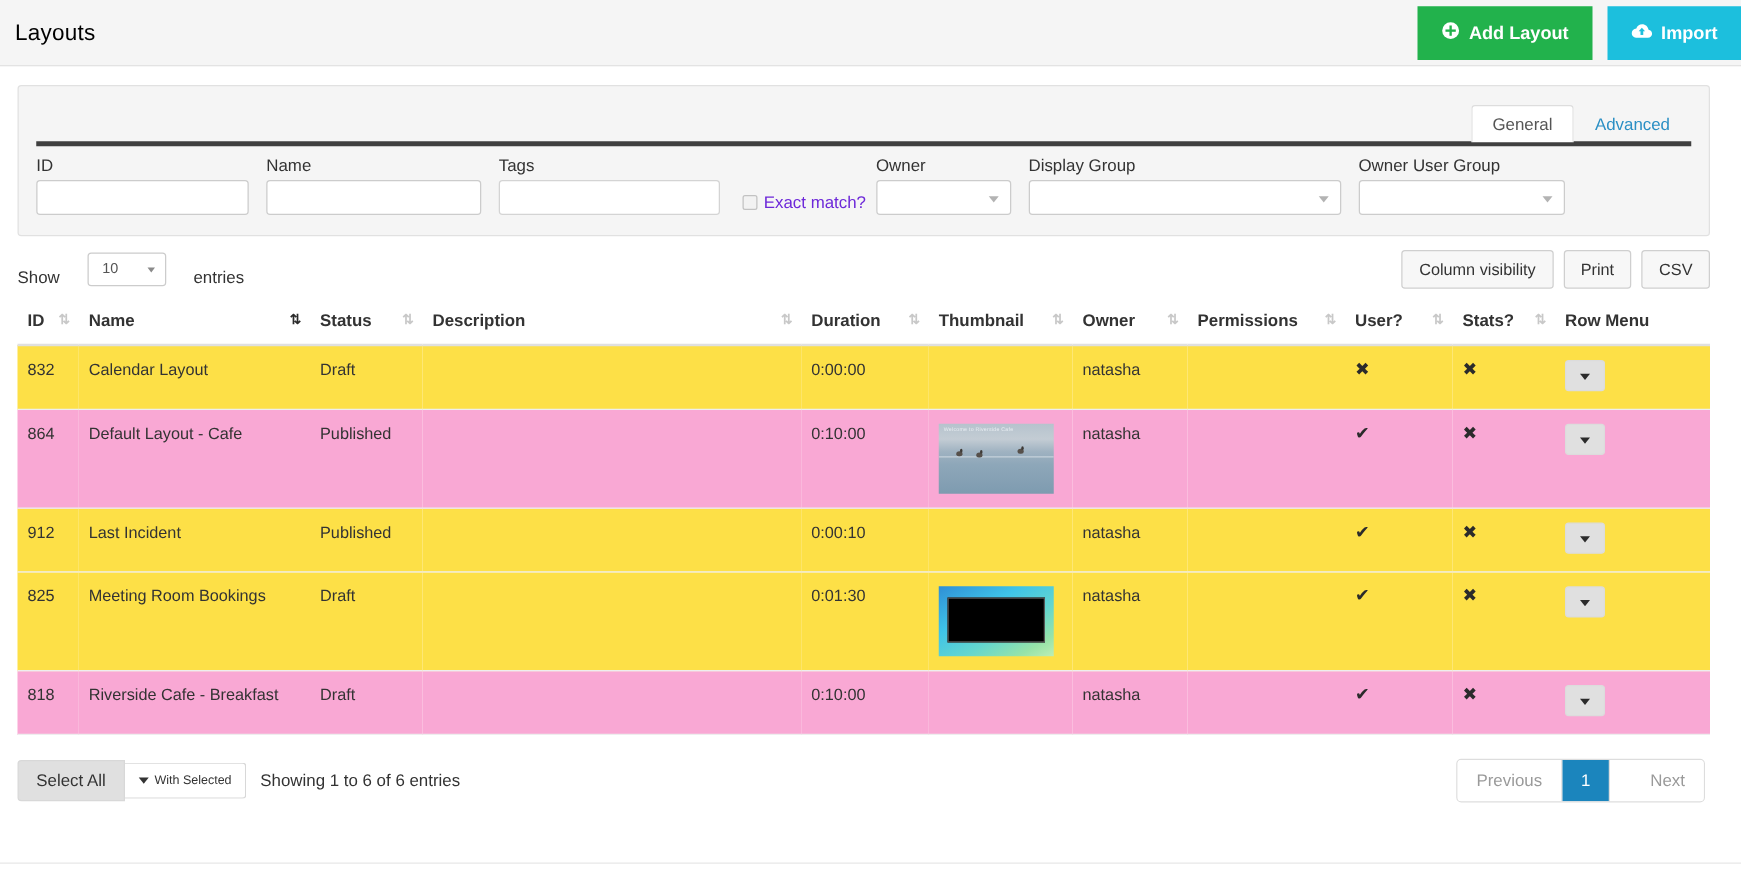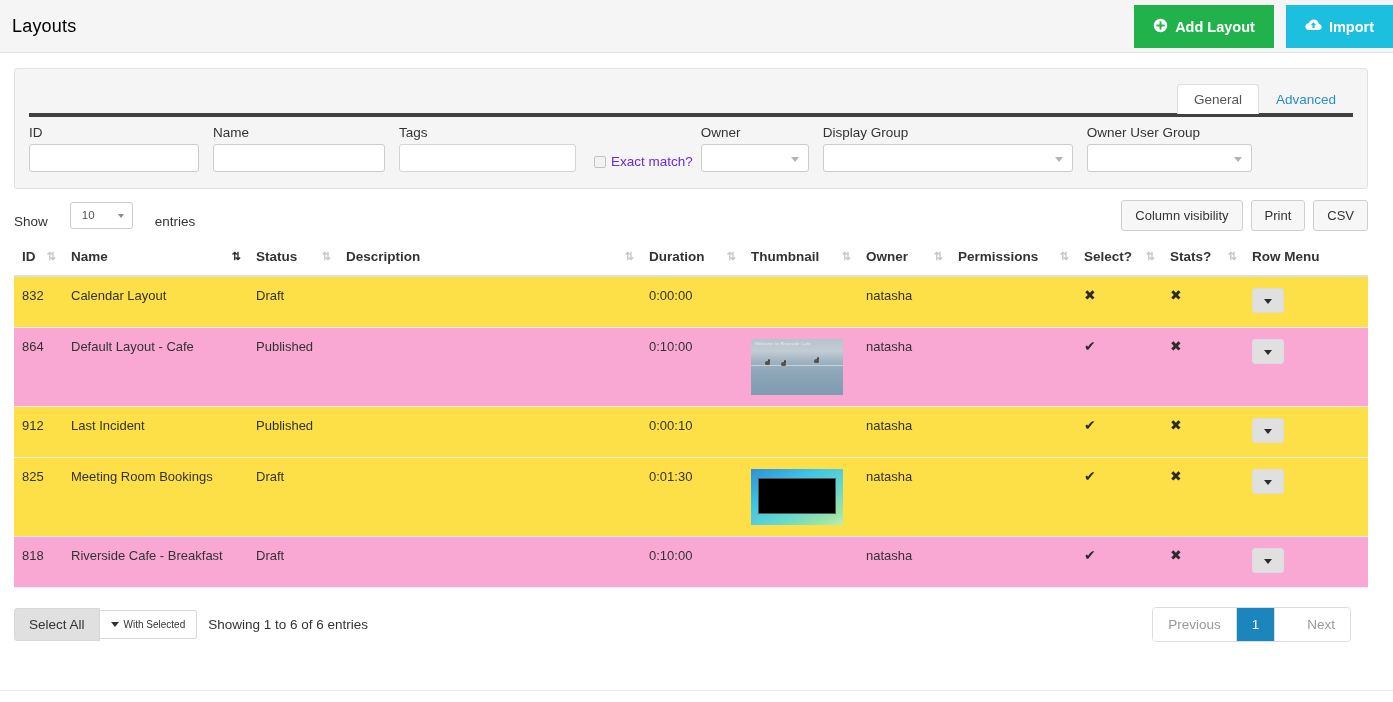--- a/index.html
+++ b/index.html
@@ -340,21 +340,21 @@
     border-top: 5px solid #333333;
     display: inline-block;
   }
   .showing-info {
     margin-left: 11px;
     font-size: 13.5px;
     color: #333333;
   }
   .pager {
     position: absolute;
-    right: 17px;
+    right: 4px;
     display: flex;
     border: 1px solid #dddddd;
     border-radius: 4px;
     overflow: hidden;
     background: #ffffff;
   }
   .pg {
     padding: 9px 15px;
     font-size: 13.5px;
     color: #9a9a9a;
@@ -522,21 +522,21 @@
             </div>
           </th>
         <th>
             <div class="th-inner">
               <span>Permissions</span>
               <span class="sorticon">⇅</span>
             </div>
           </th>
         <th>
             <div class="th-inner">
-              <span>Select?</span>
+              <span>User?</span>
               <span class="sorticon">⇅</span>
             </div>
           </th>
         <th>
             <div class="th-inner">
               <span>Stats?</span>
               <span class="sorticon">⇅</span>
             </div>
           </th>
         <th>

